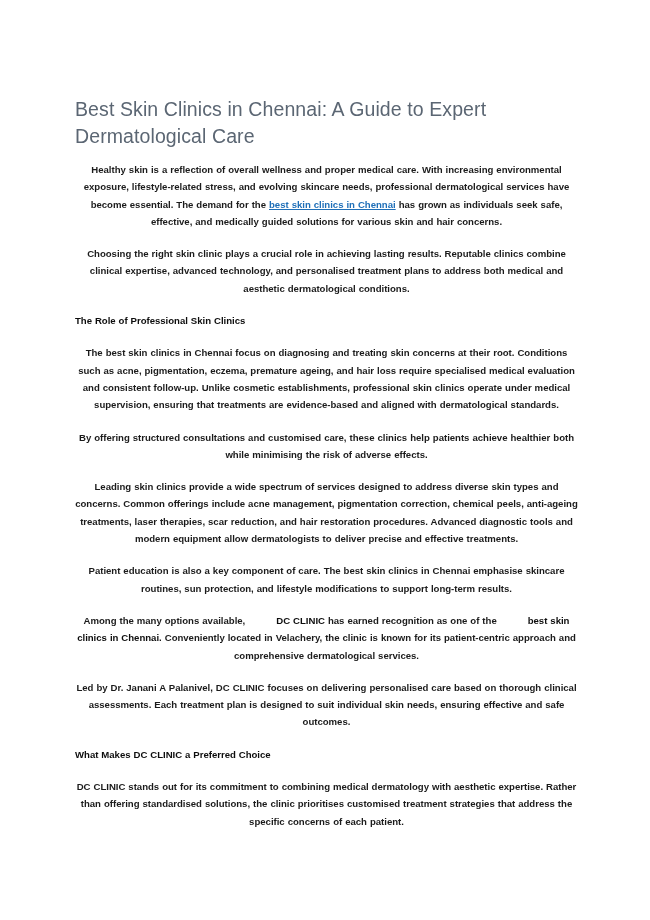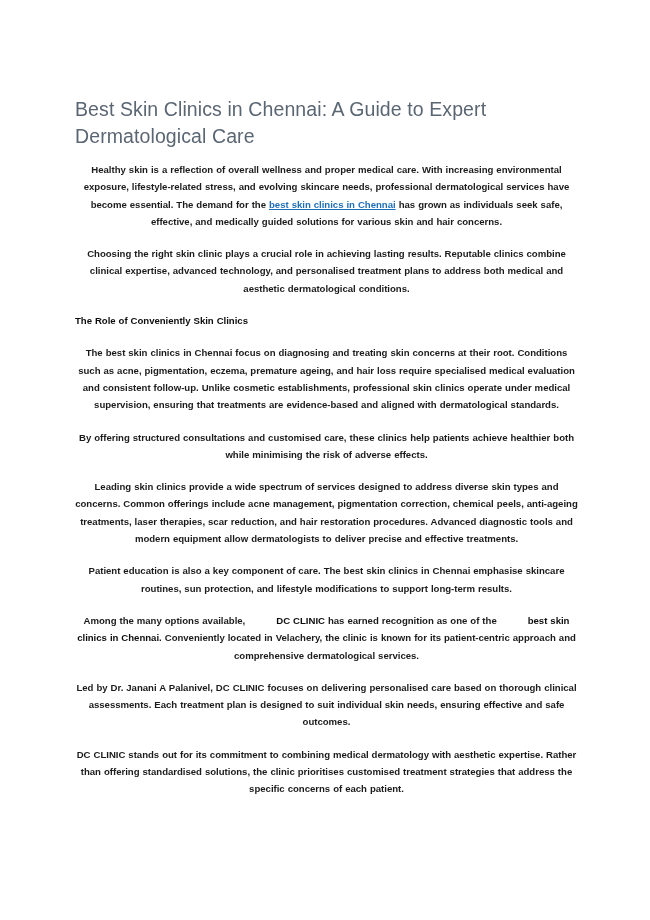--- a/index.html
+++ b/index.html
@@ -69,23 +69,24 @@
 </style>
 </head>
 <body>
 
 <div class="page">
   <div class="content">
     <h1 class="doc-title">Best Skin Clinics in Chennai: A Guide to Expert Dermatological Care</h1>
     <div id="blocks">
         <p class="para"><span>Healthy skin is a reflection of overall wellness and proper medical care. With increasing environmental exposure, lifestyle-related stress, and evolving skincare needs, professional dermatological services have become essential. The demand for the </span><a class="link" href="#">best skin clinics in Chennai</a><span> has grown as individuals seek safe, effective, and medically guided solutions for various skin and hair concerns.</span></p>
         <p class="para"><span>Choosing the right skin clinic plays a crucial role in achieving lasting results. Reputable clinics combine clinical expertise, advanced technology, and personalised treatment plans to address both medical and aesthetic dermatological conditions.</span></p>
-        <div class="heading">The Role of Conveniently Skin Clinics</div>
+        <div class="heading">The Role of Professional Skin Clinics</div>
         <p class="para"><span>The best skin clinics in Chennai focus on diagnosing and treating skin concerns at their root. Conditions such as acne, pigmentation, eczema, premature ageing, and hair loss require specialised medical evaluation and consistent follow-up. Unlike cosmetic establishments, professional skin clinics operate under medical supervision, ensuring that treatments are evidence-based and aligned with dermatological standards.</span></p>
         <p class="para"><span>By offering structured consultations and customised care, these clinics help patients achieve healthier both while minimising the risk of adverse effects.</span></p>
         <p class="para"><span>Leading skin clinics provide a wide spectrum of services designed to address diverse skin types and concerns. Common offerings include acne management, pigmentation correction, chemical peels, anti-ageing treatments, laser therapies, scar reduction, and hair restoration procedures. Advanced diagnostic tools and modern equipment allow dermatologists to deliver precise and effective treatments.</span></p>
         <p class="para"><span>Patient education is also a key component of care. The best skin clinics in Chennai emphasise skincare routines, sun protection, and lifestyle modifications to support long-term results.</span></p>
         <p class="para"><span>Among the many options available, </span><b>DC CLINIC</b><span> has earned recognition as one of the </span><b>best skin clinics in Chennai</b><span>. Conveniently located in Velachery, the clinic is known for its patient-centric approach and comprehensive dermatological services.</span></p>
         <p class="para"><span>Led by Dr. Janani A Palanivel, DC CLINIC focuses on delivering personalised care based on thorough clinical assessments. Each treatment plan is designed to suit individual skin needs, ensuring effective and safe outcomes.</span></p>
+        <div class="heading">What Makes DC CLINIC a Preferred Choice</div>
         <p class="para"><span>DC CLINIC stands out for its commitment to combining medical dermatology with aesthetic expertise. Rather than offering standardised solutions, the clinic prioritises customised treatment strategies that address the specific concerns of each patient.</span></p>
       </div>
   </div>
 </div>
 
 </body></html>

